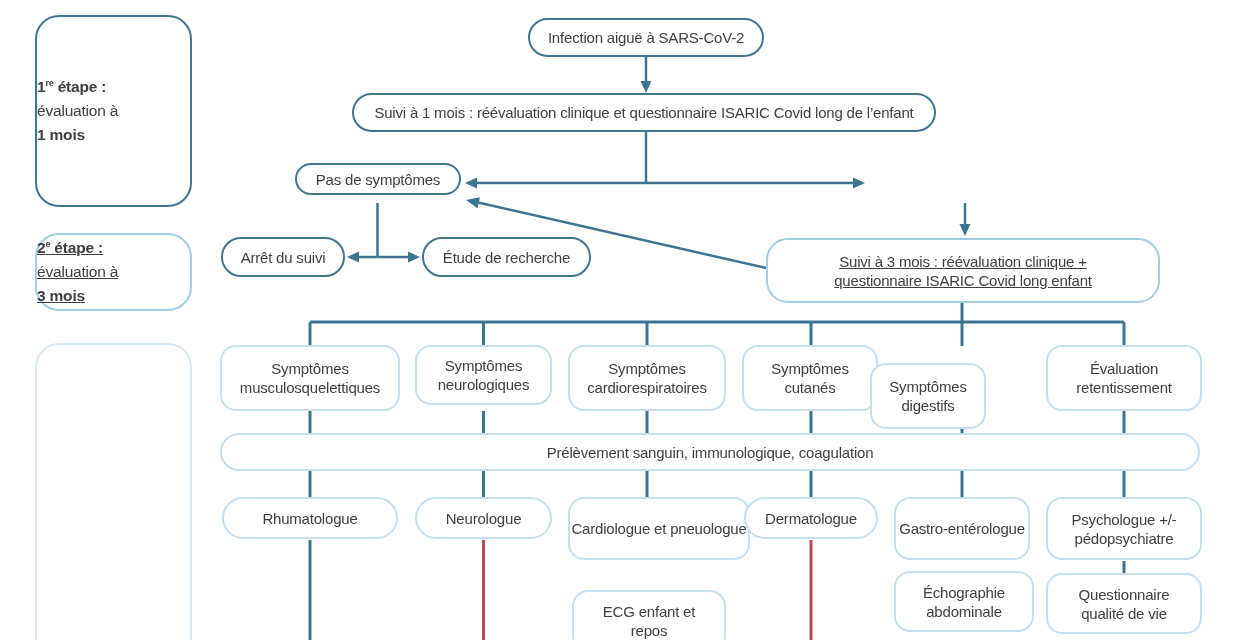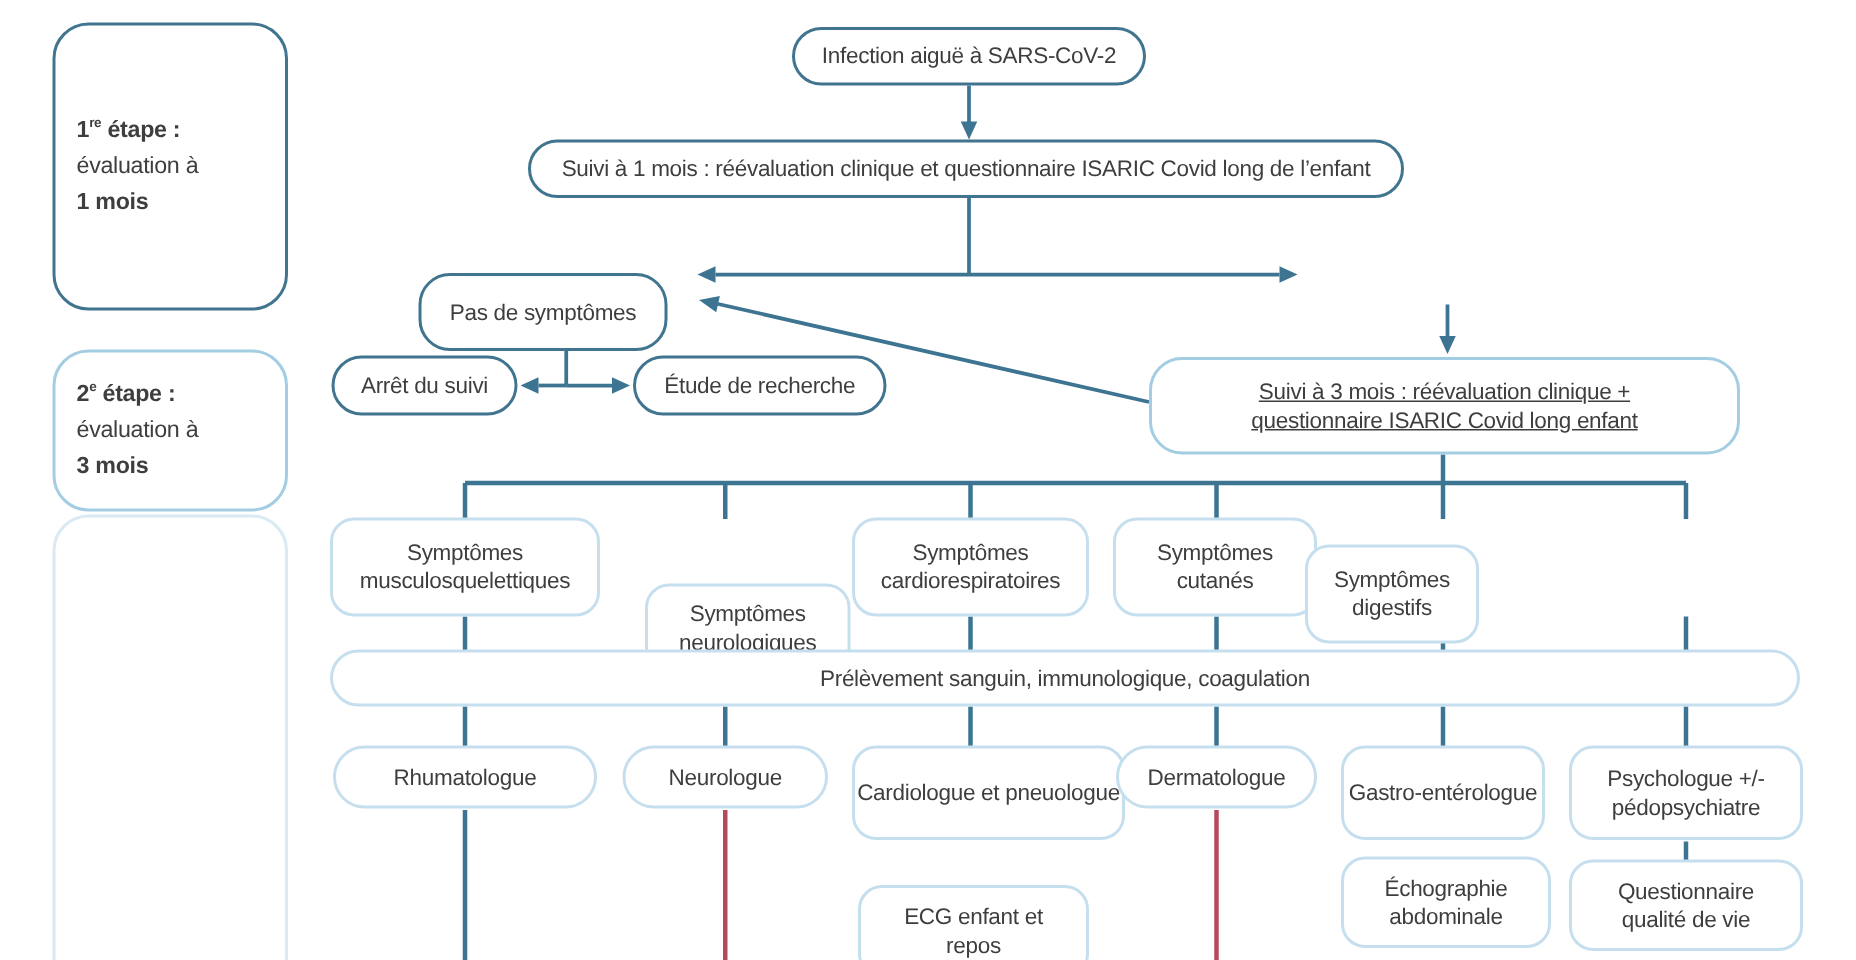--- a/index.html
+++ b/index.html
@@ -16,21 +16,21 @@
   .box{
     position:absolute; box-sizing:border-box; background:#ffffff;
     display:flex; align-items:center; justify-content:center;
     text-align:center; font-size:15px; line-height:19px;
   }
   .dark{border:2.5px solid var(--dark); border-radius:21px;}
   .mid{border:2.5px solid var(--mid); border-radius:22px;}
   .light{border:2px solid var(--light); border-radius:16px;}
   .pill{border-radius:21px;}
   .side{
-    justify-content:flex-start; text-align:left; padding-left:14px;
+    justify-content:flex-start; text-align:left; padding-left:0;
     border-radius:24px; line-height:24px; font-size:15.5px;
   }
   .side .col{display:block;}
   .b{font-weight:bold;}
   sup{font-size:9px; font-weight:bold; vertical-align:super; line-height:0;}
   .twoline span{display:block;}
 </style>
 </head>
 <body>
 
@@ -87,38 +87,38 @@
     </g>
   </svg>
 
   <div class="box side" style="left:35px; top:15px; width:157px; height:192px; border:2.5px solid var(--dark);">
     <span class="col">
       <span class="b"><span>1</span><sup>re</sup><span> étape :</span></span><br>
       <span>évaluation à</span><br>
       <span class="b">1 mois</span>
     </span>
   </div>
-  <div class="box side" style="left:35px; top:233px; width:157px; height:108px; border:2.5px solid var(--mid);">
+  <div class="box side" style="left:35px; top:233px; width:157px; height:78px; border:2.5px solid var(--mid);text-decoration:underline;">
     <span class="col">
       <span class="b"><span>2</span><sup>e</sup><span> étape :</span></span><br>
       <span>évaluation à</span><br>
       <span class="b">3 mois</span>
     </span>
   </div>
   <div class="box side" style="left:35px; top:343px; width:157px; height:330px; border:2.5px solid var(--lighter);"></div>
 
   <div class="box dark" style="left:528px; top:18px; width:236px; height:39px;">
     <span>Infection aiguë à SARS-CoV-2</span>
   </div>
 
   <div class="box dark" style="left:352px; top:93px; width:584px; height:39px;">
     <span>Suivi à 1 mois : réévaluation clinique et questionnaire ISARIC Covid long de l’enfant</span>
   </div>
 
-  <div class="box dark" style="left:279px; top:163px; width:166px; height:52px;margin-top:19px;">
+  <div class="box dark" style="left:295px; top:163px; width:166px; height:32px;">
     <span>Pas de symptômes</span>
   </div>
 
 
   <div class="box dark" style="left:221px; top:237px; width:124px; height:40px;">
     <span>Arrêt du suivi</span>
   </div>
 
   <div class="box dark" style="left:422px; top:237px; width:169px; height:40px;">
     <span>Étude de recherche</span>
@@ -127,31 +127,34 @@
   <div class="box mid twoline" style="left:766px; top:238px; width:394px; height:65px;text-decoration:underline;">
     <span>
       <span>Suivi à 3 mois : réévaluation clinique +</span>
       <span>questionnaire ISARIC Covid long enfant</span>
     </span>
   </div>
 
   <div class="box light" style="left:220px; top:345px; width:180px; height:66px;">
     <span>Symptômes musculosquelettiques</span>
   </div>
-  <div class="box light" style="left:430px; top:345px; width:137px; height:60px;margin-top:44px;">
+  <div class="box light" style="left:415px; top:345px; width:137px; height:60px;">
     <span>Symptômes neurologiques</span>
   </div>
   <div class="box light" style="left:568px; top:345px; width:158px; height:66px;">
     <span>Symptômes cardiorespiratoires</span>
   </div>
   <div class="box light" style="left:742px; top:345px; width:136px; height:66px;">
     <span>Symptômes cutanés</span>
   </div>
   <div class="box light" style="left:870px; top:345px; width:116px; height:66px;margin-top:18px;">
     <span>Symptômes digestifs</span>
+  </div>
+  <div class="box light" style="left:1046px; top:345px; width:156px; height:66px;">
+    <span>Évaluation retentissement</span>
   </div>
 
   <div class="box light pill" style="left:220px; top:433px; width:980px; height:38px;">
     <span>Prélèvement sanguin, immunologique, coagulation</span>
   </div>
 
   <div class="box light pill" style="left:222px; top:497px; width:176px; height:42px;">
     <span>Rhumatologue</span>
   </div>
   <div class="box light pill" style="left:415px; top:497px; width:137px; height:42px;">

